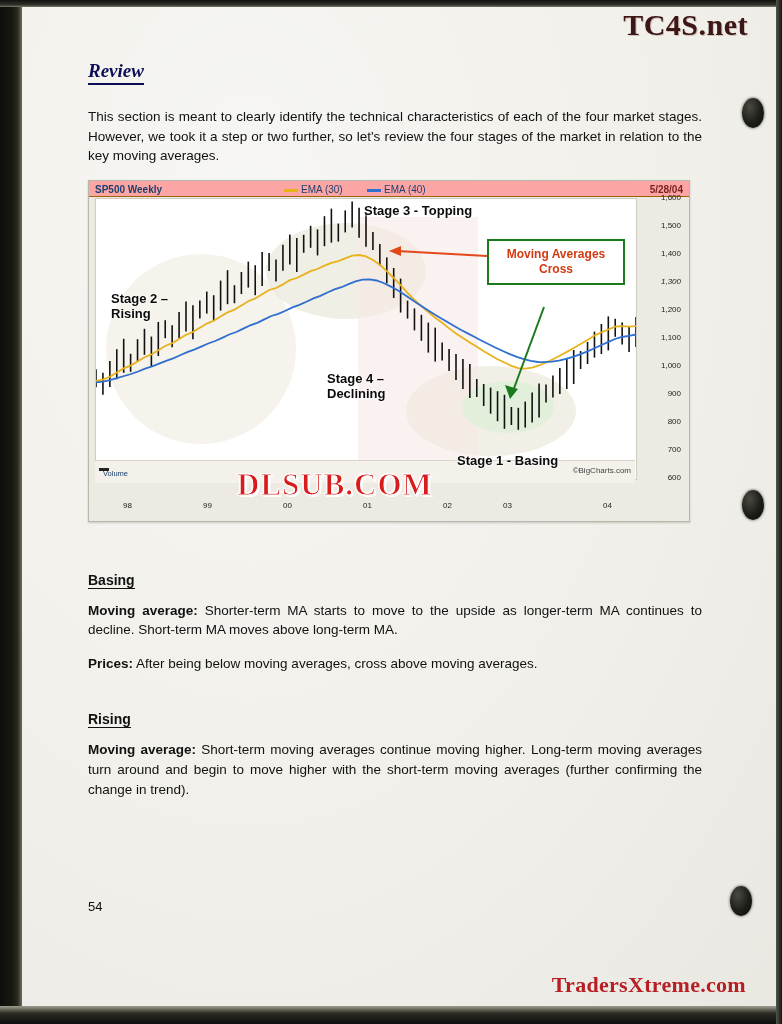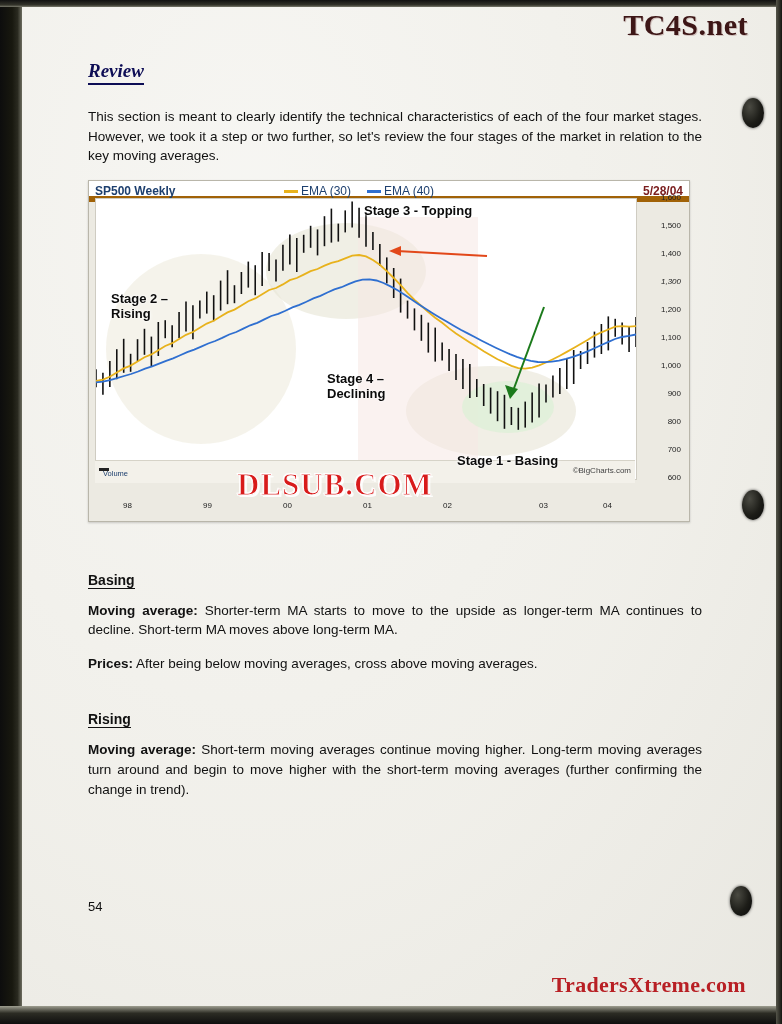--- a/index.html
+++ b/index.html
@@ -126,23 +126,23 @@
     margin: 14px 0 26px 0;
     width: 600px;
     height: 340px;
     background: #eceae2;
     border: 1px solid #b9b6aa;
     box-shadow: 0 1px 2px rgba(0,0,0,0.18);
     overflow: hidden;
   }
   .chart-topbar {
     position: absolute; left:0; top:0; width:100%; height:15px;
-    background:#ffffff;
-    border-bottom:6px solid #a16207;
-    font-size:12px; color:#1d3f6e;
+    background:#fca5a5;
+    border-bottom:1px solid #a16207;
+    font-size:10px; color:#1d3f6e;
   }
   .chart-topbar .tb-l { position:absolute; left:6px; top:3px; font-weight:bold;}
   .chart-topbar .tb-c1 { position:absolute; left:195px; top:3px;}
   .chart-topbar .tb-c2 { position:absolute; left:278px; top:3px;}
   .chart-topbar .tb-r { position:absolute; right:6px; top:3px; color:#7a1d1d; font-weight:bold;}
   .legend-dash { display:inline-block; width:14px; height:3px; vertical-align:middle; margin-right:3px;}
   .plot {
     position:absolute; left:6px; top:17px; width:540px; height:280px;
     background:#ffffff;
     border:1px solid #cfccc2;
@@ -359,29 +359,30 @@
       <div class="volbar">
         <span><span>Volume</span> <i class="legend-dash" style="background:#222;width:10px;"></i></span>
       </div>
       <div class="bigcharts">©BigCharts.com</div>
       <div class="xaxis" id="xaxis">
           <div style="left: 28px;">98</div>
           <div style="left: 108px;">99</div>
           <div style="left: 188px;">00</div>
           <div style="left: 268px;">01</div>
           <div style="left: 348px;">02</div>
-          <div style="left: 444px;">03</div>
+          <div style="left: 408px;">03</div>
           <div style="left: 508px;">04</div>
         </div>
 
       <div class="stage-label" style="left:275px; top:22px;">Stage 3 - Topping</div>
       <div class="stage-label" style="left:22px; top:110px; width:95px;">Stage 2 – Rising</div>
       <div class="stage-label" style="left:238px; top:190px; width:110px;">Stage 4 – Declining</div>
       <div class="stage-label" style="left:368px; top:272px;">Stage 1 - Basing</div>
 
+      <div class="ma-box" style="left:398px; top:58px; width:118px;">Moving Averages Cross</div>
 
       <svg class="overlay" viewBox="0 0 600 340" preserveAspectRatio="none" style="z-index:20">
         <line x1="398" y1="75" x2="308" y2="70" stroke="#e2481a" stroke-width="2"></line>
         <polygon points="300,70 312,65 312,75" fill="#e2481a"></polygon>
         <line x1="455" y1="126" x2="424" y2="210" stroke="#1b7a1b" stroke-width="2"></line>
         <polygon points="421,218 416,204 429,208" fill="#1b7a1b"></polygon>
       </svg>
 
       <div class="watermark">DLSUB.COM</div>
     </div>

